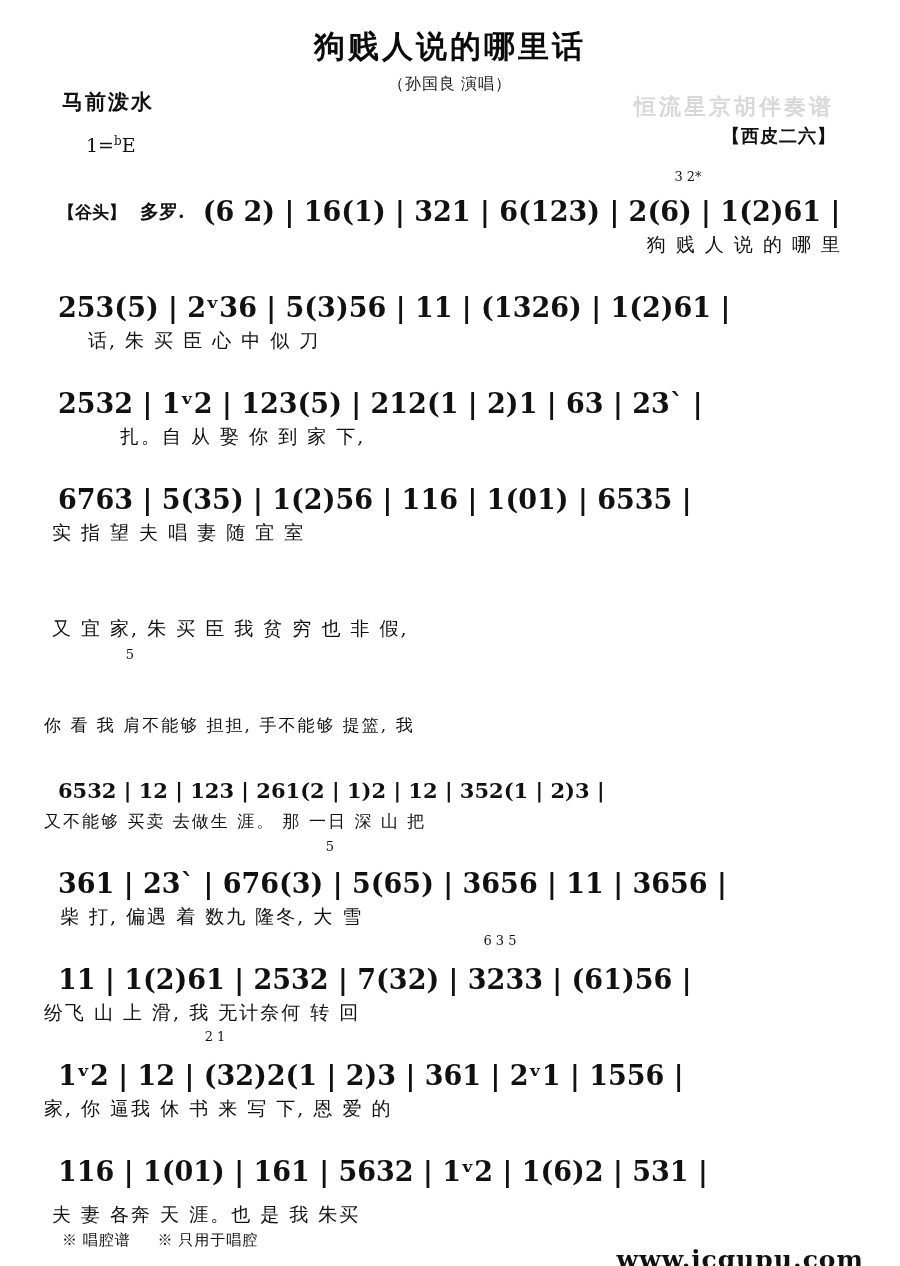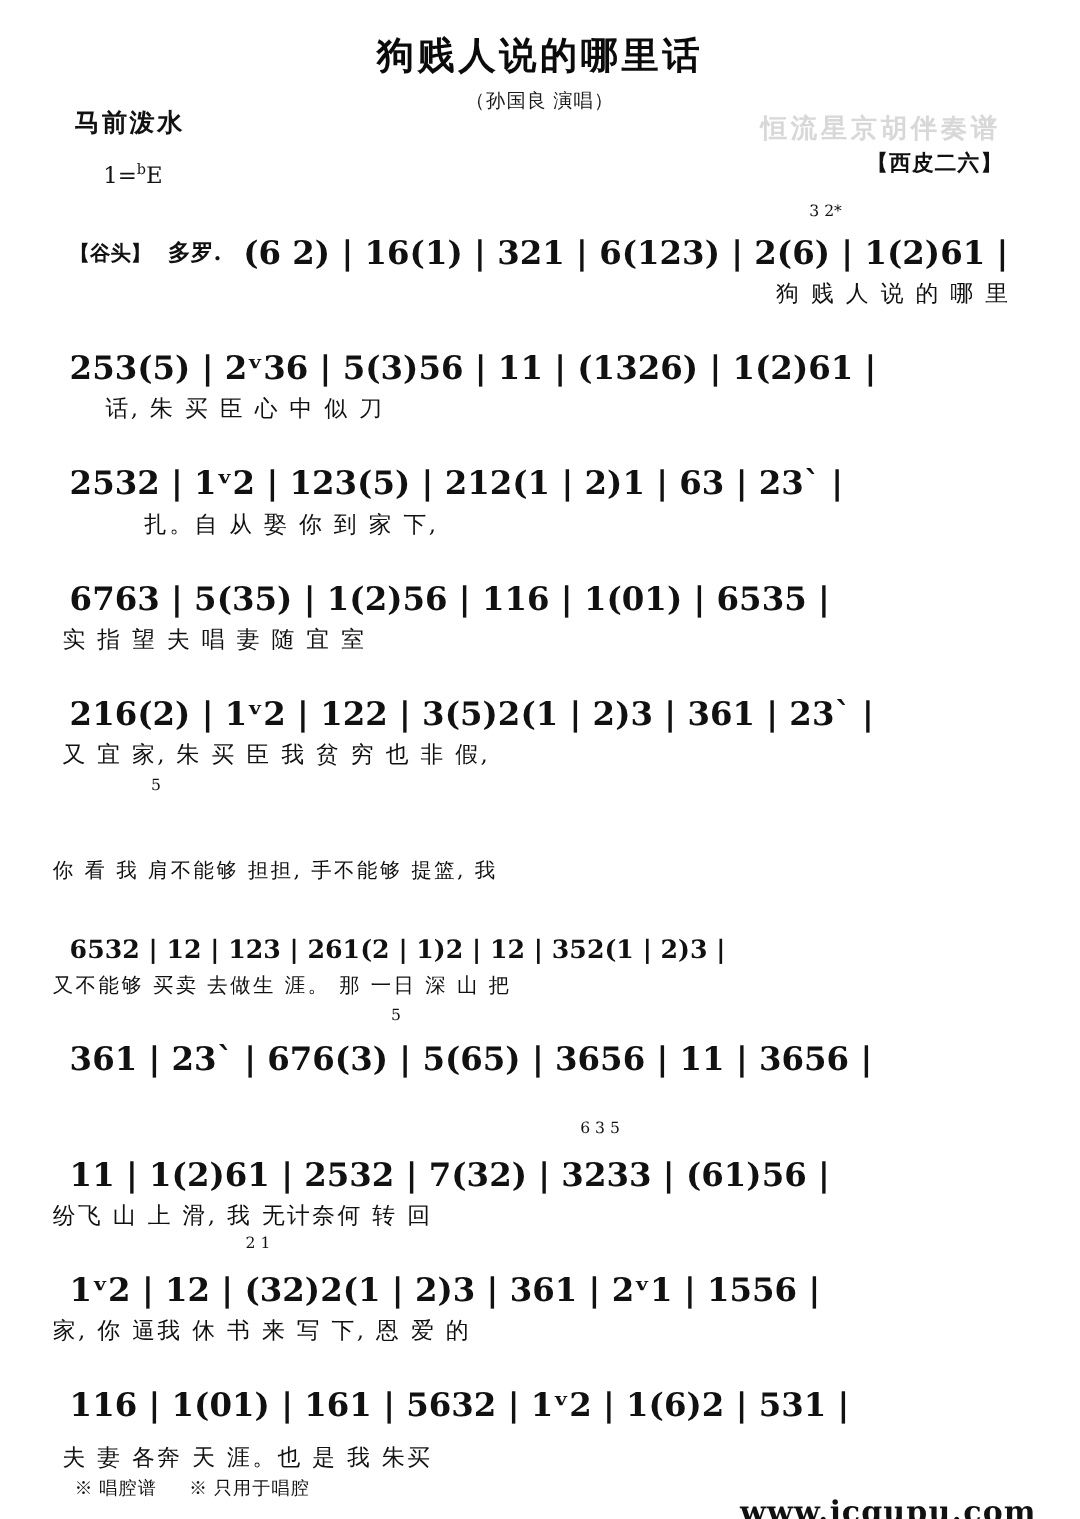--- a/index.html
+++ b/index.html
@@ -212,23 +212,20 @@
     <div class="sysrow">
       <div class="notes">
         <span class="cell">6763 | 5(35) | 1(2)56 | 116 | 1(01) | 6535 |</span>
       </div>
       <div class="lyrics" style="padding-left:52px;">
         <span>实 指   望        夫  唱  妻      随      宜 室</span>
       </div>
     </div>
 
     <div class="sysrow">
-      <div class="notes">
-        <span class="cell">216(2) | 1ᵛ2 | 122 | 3(5)2(1 | 2)3 | 361 | 23` |</span>
-      </div>
       <div class="lyrics" style="padding-left:52px;">
         <span>又 宜      家, 朱 买 臣 我  贫   穷       也  非   假,</span>
       </div>
     </div>
 
     <div class="sysrow">
       <div class="notes">
         <span class="cell sup" style="left:130px;top:-6px;">5</span>
       </div>
       <div class="lyrics" style="padding-left:44px;font-size:17px;">
@@ -242,20 +239,23 @@
       </div>
       <div class="lyrics" style="padding-left:44px;font-size:17px;">
         <span>又不能够 买卖  去做生   涯。       那   一日  深 山     把</span>
       </div>
     </div>
 
     <div class="sysrow">
       <div class="notes">
         <span class="cell">361 | 23` | 676(3) | 5(65) | 3656 | 11 | 3656 |</span>
         <span class="cell sup" style="left:330px;top:-6px;">5</span>
+      </div>
+      <div class="lyrics" style="padding-left:60px;">
+        <span>柴   打,    偏遇     着      数九     隆冬, 大  雪</span>
       </div>
     </div>
 
     <div class="sysrow">
       <div class="notes">
         <span class="cell">11 | 1(2)61 | 2532 | 7(32) | 3233 | (61)56 |</span>
         <span class="cell sup" style="left:500px;top:-8px;">6    3 5</span>
       </div>
       <div class="lyrics" style="padding-left:44px;">
         <span>纷飞  山    上          滑, 我   无计奈何   转  回</span>

